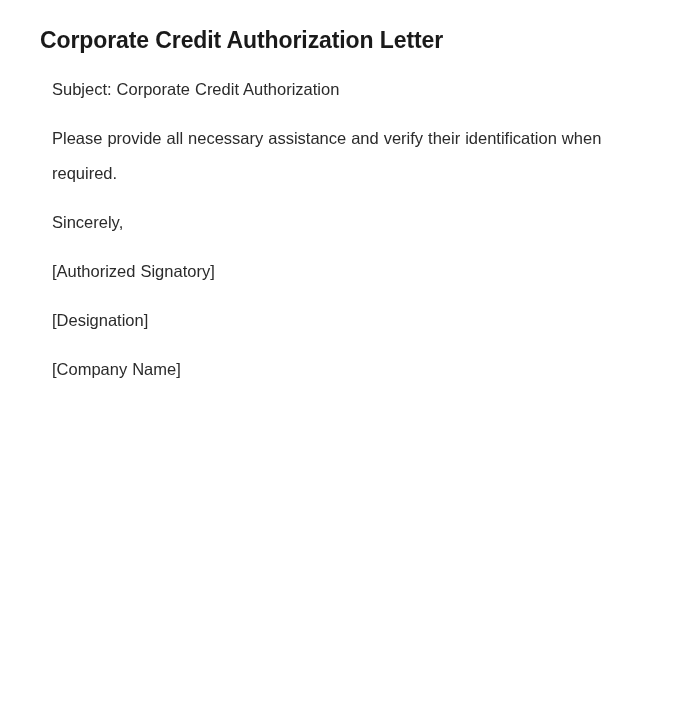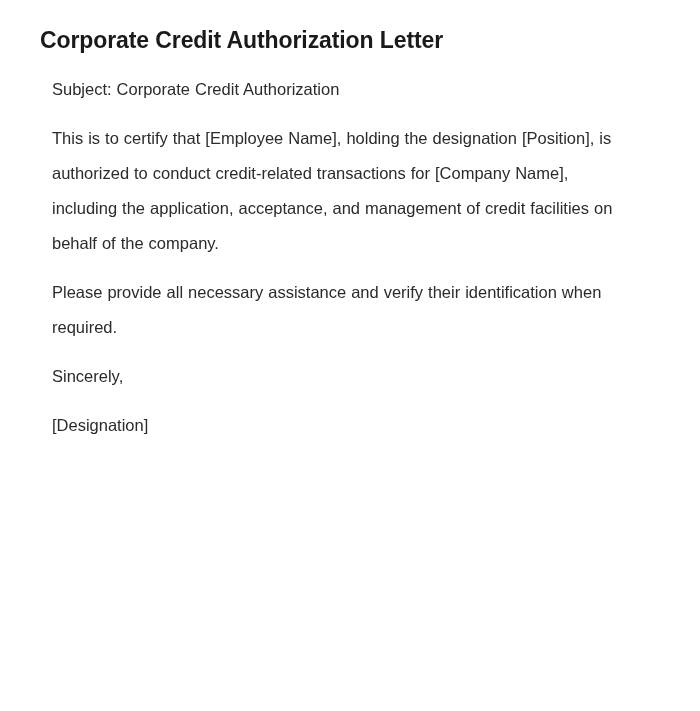--- a/index.html
+++ b/index.html
@@ -42,23 +42,24 @@
 </head>
 <body>
 
 <div class="page">
 
   <h1 class="doc-title">Corporate Credit Authorization Letter</h1>
 
   <p class="doc-para">Subject: Corporate Credit Authorization</p>
 
 
-  <p class="doc-para">This is to certify that [Employee Name], holding the designation [Position], is authorized to conduct credit-related transactions for [Company Name], including the application, acceptance, and management of credit facilities on behalf of the company.</p>
 
   <p class="doc-para">Please provide all necessary assistance and verify their identification when required.</p>
 
   <p class="doc-para">Sincerely,</p>
 
+  <p class="doc-para">[Authorized Signatory]</p>
 
   <p class="doc-para">[Designation]</p>
 
+  <p class="doc-para">[Company Name]</p>
 
 </div>
 
 </body></html>

